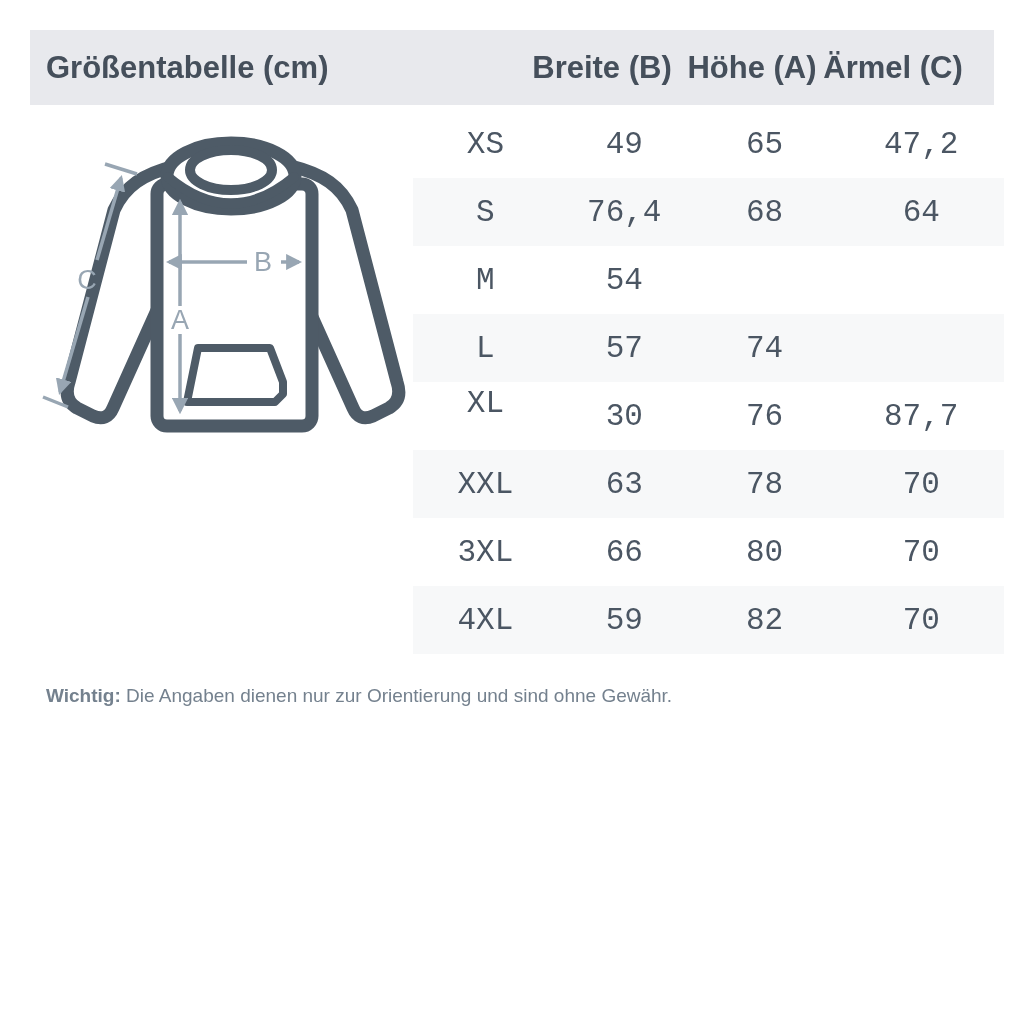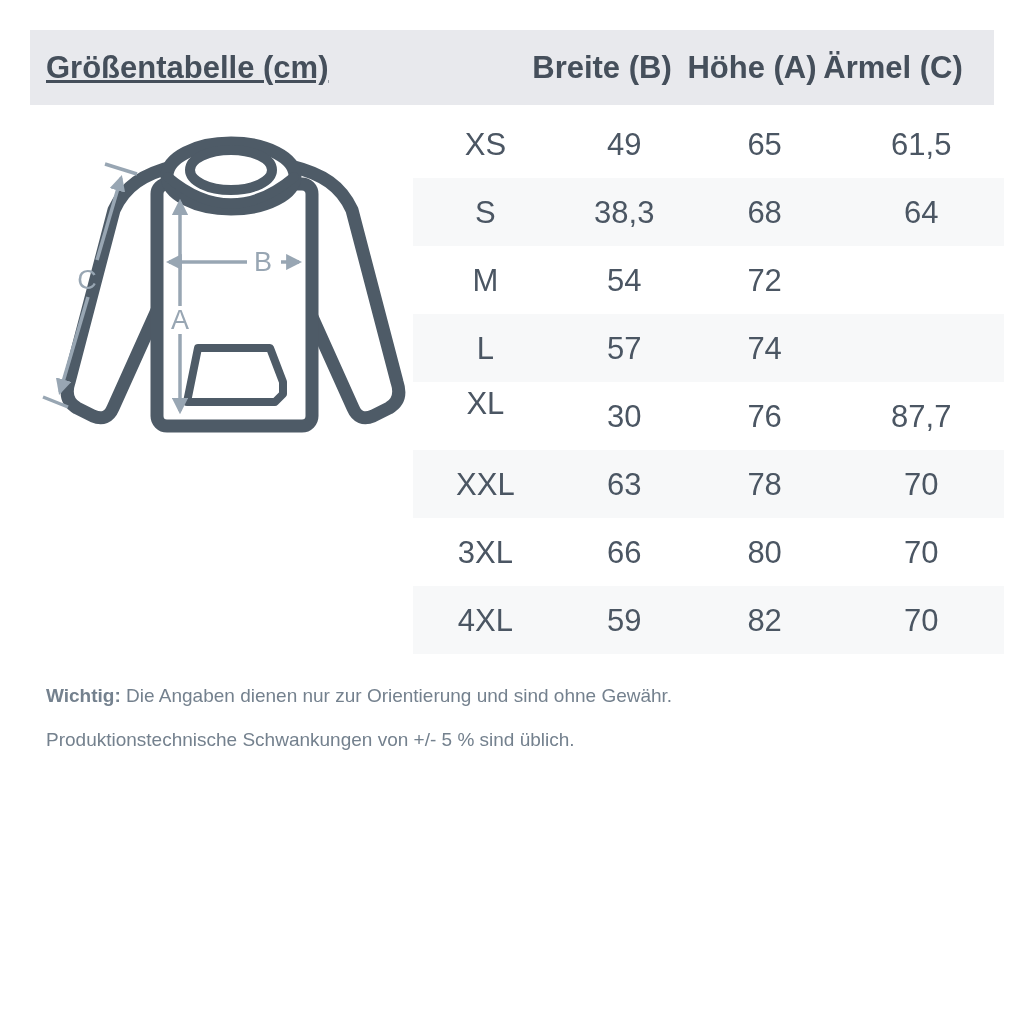--- a/index.html
+++ b/index.html
@@ -7,33 +7,33 @@
     width:1024px;height:1024px;position:relative;background:#ffffff;
     font-family:"Liberation Sans", sans-serif;color:#4b5663;overflow:hidden;
   }
   
   .header-bar{
     position:absolute;left:30px;top:30px;width:964px;height:75px;
     background:#e8e9ed;
   }
   .header-title{
     position:absolute;left:16px;top:0;height:95px;line-height:75px;
-    font-size:31px;font-weight:bold;color:#454f5b;white-space:nowrap;text-decoration:underline;
+    font-size:31px;font-weight:bold;color:#454f5b;white-space:nowrap;
   }
   .header-col{
     position:absolute;top:0;height:75px;line-height:75px;
     font-size:31px;font-weight:bold;color:#454f5b;
     transform:translateX(-50%);white-space:nowrap;
   }
   .col-breite{left:572px;}
   .col-hoehe{left:722px;}
   .col-aermel{left:863px;}
   
   .size-table{
-    position:absolute;left:413px;top:110px;width:591px;
+    position:absolute;left:413px;top:110px;width:591px;font-family:Liberation Mono, monospace;
   }
   .size-row{
     height:68px;display:grid;
     grid-template-columns:24.5% 22.5% 25% 28%;
     align-items:center;
   }
   .size-row:nth-child(even){background:#f7f8f9;}
   .size-row > div{
     text-align:center;font-size:31px;color:#4b5663;line-height:1;
   }
@@ -61,32 +61,31 @@
   <div class="header-col col-breite">Breite (B)</div>
   <div class="header-col col-hoehe">Höhe (A)</div>
   <div class="header-col col-aermel">Ärmel (C)</div>
 </div>
 
 <div class="size-table">
   <div class="size-row">
     <div class="cell-size">XS</div>
     <div>49</div>
     <div>65</div>
-    <div>61,5</div>
+    <div>47,2</div>
   </div>
   <div class="size-row">
     <div class="cell-size">S</div>
-    <div>38,3</div>
+    <div>76,4</div>
     <div>68</div>
     <div>64</div>
   </div>
   <div class="size-row">
     <div class="cell-size">M</div>
     <div>54</div>
-    <div>72</div>
   </div>
   <div class="size-row">
     <div class="cell-size">L</div>
     <div>57</div>
     <div>74</div>
   </div>
   <div class="size-row row-xl">
     <div class="cell-size">XL</div>
     <div>30</div>
     <div>76</div>
@@ -142,14 +141,13 @@
     <line class="dim-line" x1="70" y1="44" x2="102" y2="54"></line>
     <line class="dim-line" x1="86" y1="58" x2="62" y2="140" marker-start="url(#arr)"></line>
     <line class="dim-line" x1="53" y1="177" x2="25" y2="272" marker-end="url(#arr)"></line>
     <line class="dim-line" x1="8" y1="277" x2="33" y2="287"></line>
     <text class="dim-label" x="52" y="169" text-anchor="middle">C</text>
   </svg>
 </div>
 
 <div class="footer-note">
   <b>Wichtig:</b><span> Die Angaben dienen nur zur Orientierung und sind ohne Gewähr.</span><br>
-  <span>Produktionstechnische Schwankungen von +/- 5 % sind üblich.</span>
 </div>
 
 </body></html>

